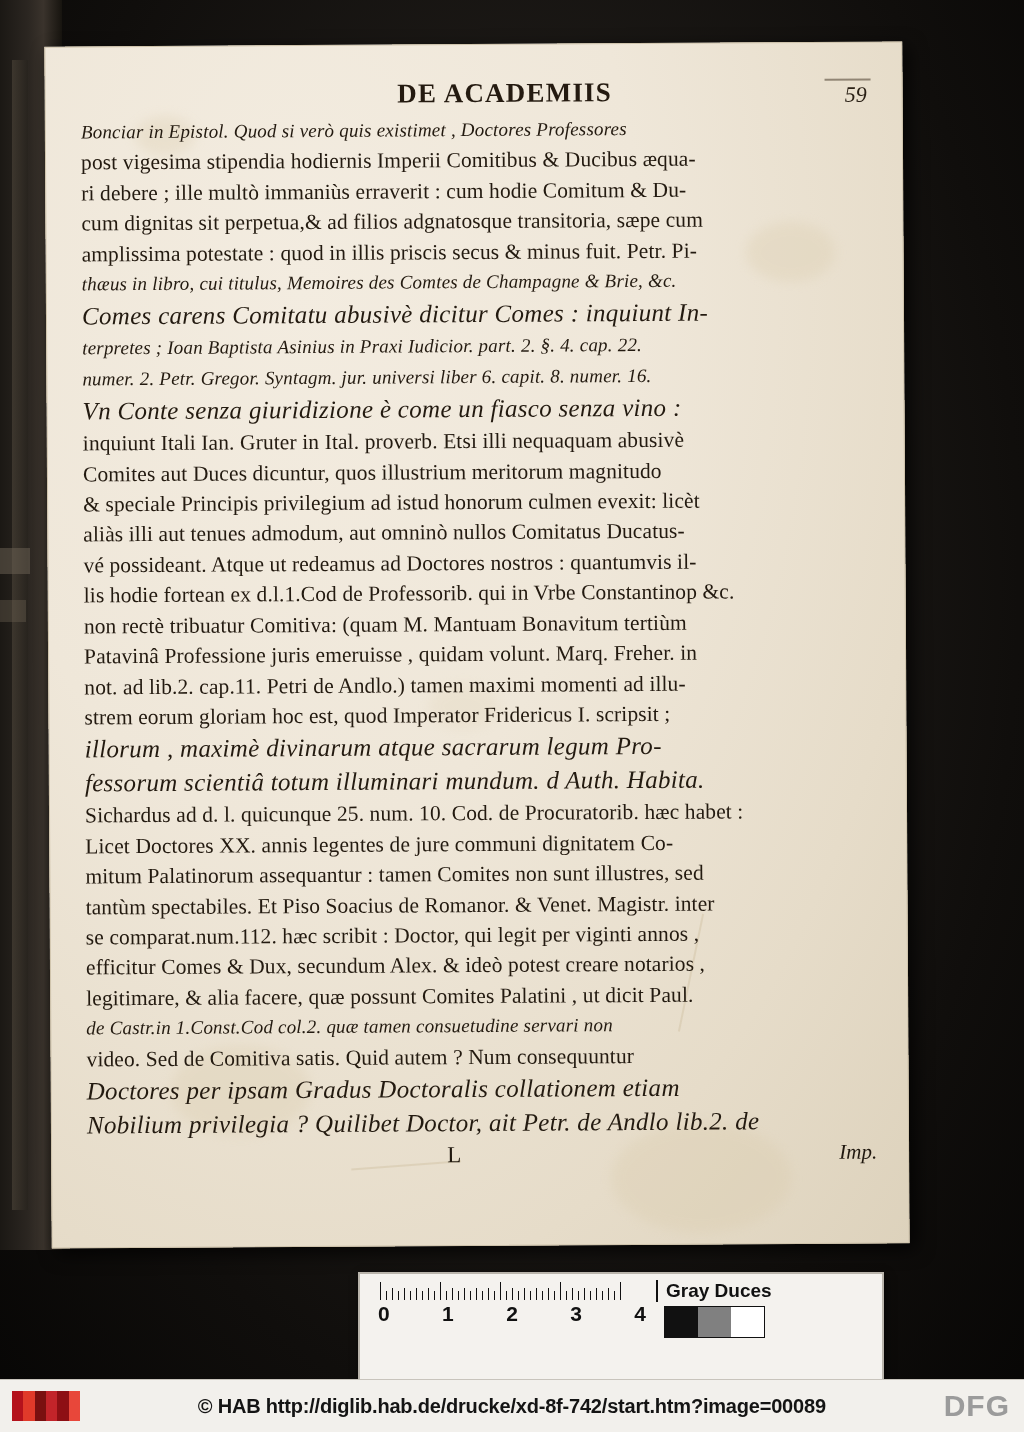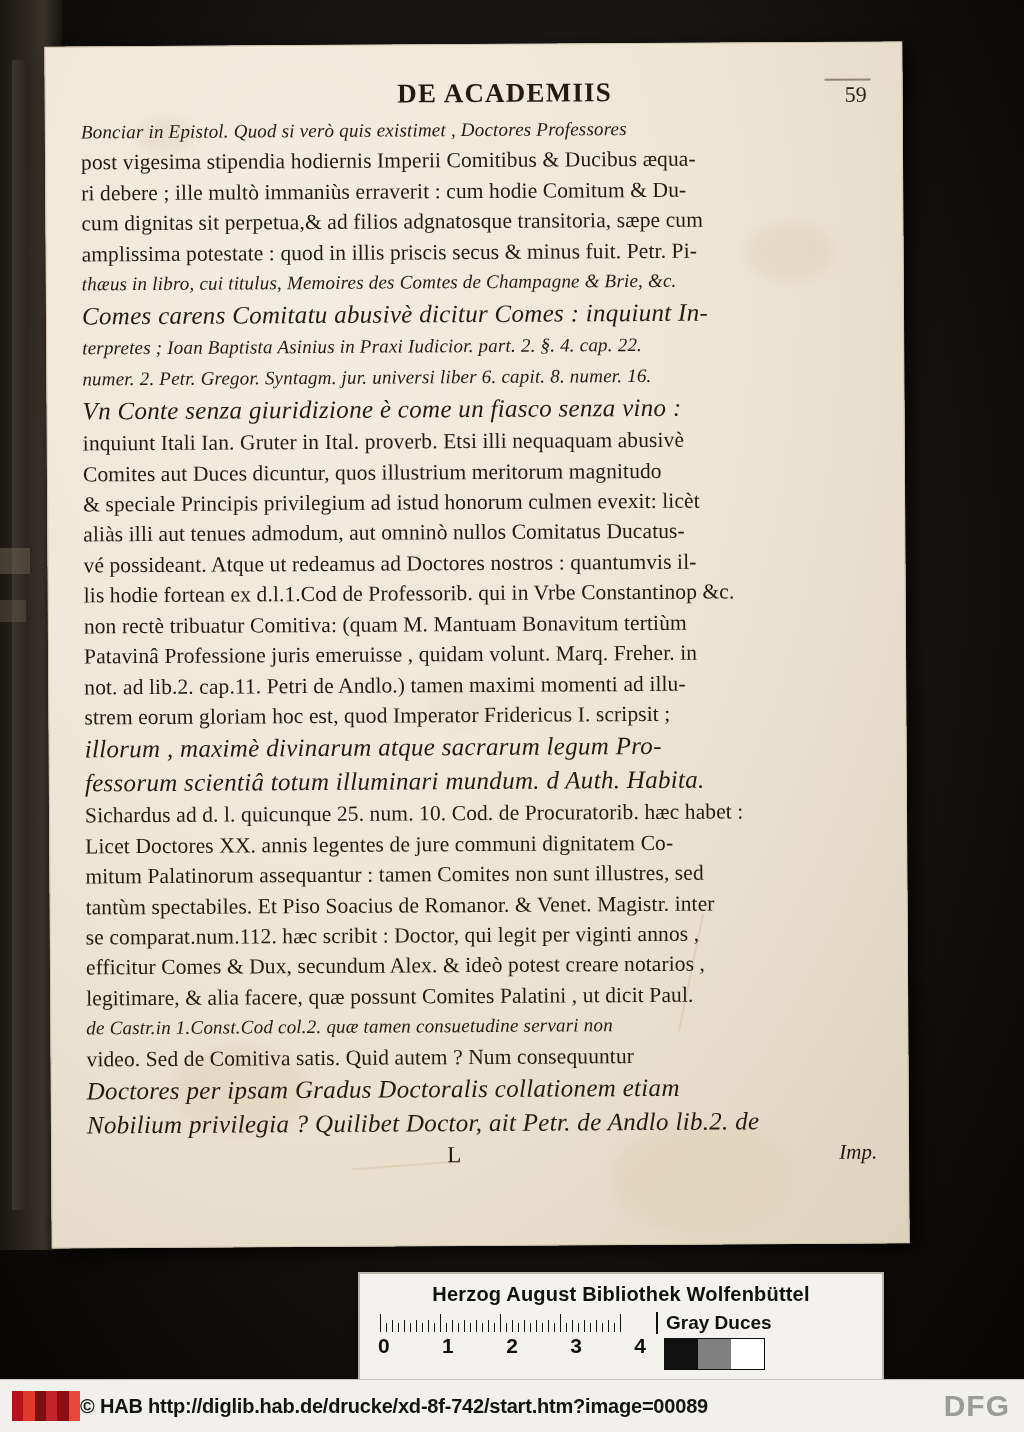--- a/index.html
+++ b/index.html
@@ -89,20 +89,21 @@
     font-size: 27px;
     letter-spacing: 1.2px;
     font-weight: 600;
     color: #241a10;
     margin: 0 0 6px 58px;
   }
   .folio {
     position: absolute;
     right: 4px; top: 6px;
     font-size: 22px;
+    font-style: italic;
     color: #2a2015;
   }
   .folio-rule {
     position: absolute;
     right: 0px; top: 3px;
     width: 46px; height: 2px;
     background: #3a2c1c;
     opacity: .5;
   }
 
@@ -222,20 +223,21 @@
     border-top: 1px solid #c8c4bc;
   }
   #colorbar {
     width: 68px; height: 30px;
     margin-left: 12px;
     display: flex;
   }
   #colorbar span { flex: 1; }
   #footer-text {
     flex: 1;
+    text-align: center;
     font-family: "Liberation Sans", sans-serif;
     font-size: 20px;
     font-weight: 700;
     color: #141414;
     letter-spacing: -.2px;
   }
   #dfg {
     font-family: "Liberation Sans", sans-serif;
     font-weight: 700;
     font-size: 30px;
@@ -309,21 +311,20 @@
 
       <div class="catch">
         <span class="sig">L</span>
         <span class="catch-word">Imp.</span>
       </div>
 
     </div>
   </div>
 
   <div id="target-card">
-    <div id="target-title">Herzog August Bibliothek Wolfenbüttel</div>
     <div id="target-body">
       <div id="ruler">
         <div id="ruler-ticks">
           <i style="left:2px;   height:18px;"></i>
             <i style="left:8px;  height:9px;"></i>
           <i style="left:14px;  height:12px;"></i>
             <i style="left:20px; height:9px;"></i>
           <i style="left:26px;  height:12px;"></i>
             <i style="left:32px; height:9px;"></i>
           <i style="left:38px;  height:12px;"></i>

